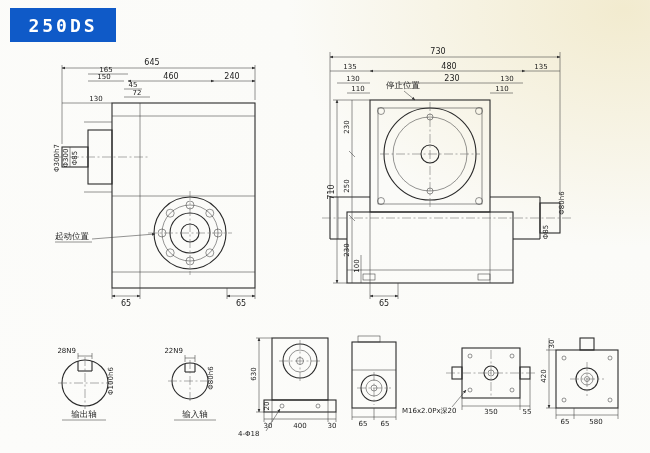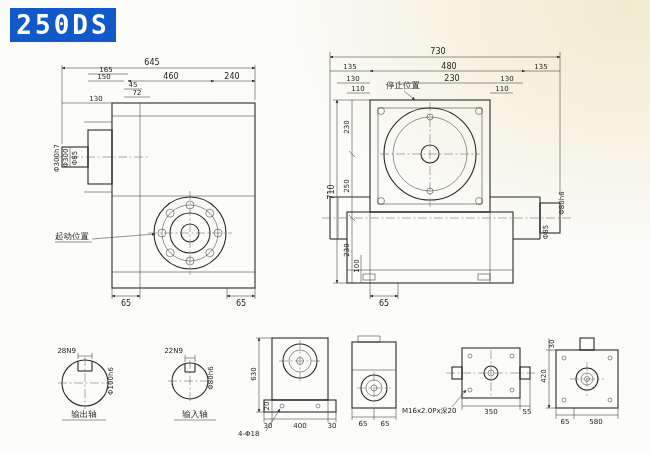--- a/index.html
+++ b/index.html
@@ -6,21 +6,21 @@
   body{font-family:"Liberation Sans",sans-serif;background:#e8e8e8;}
   #stage{
     position:relative;width:650px;height:453px;overflow:hidden;
     background:radial-gradient(ellipse at 96% 2%, #f2ebcf 0%, #fbfbf8 38%, #fcfcfa 100%);
   }
   #model-badge{
     position:absolute;left:10px;top:8px;width:106px;height:34px;
     background:#0f5ac8;display:flex;align-items:center;justify-content:center;
   }
   #model-badge span{
-    color:#ffffff;font-size:26px;font-weight:bold;letter-spacing:3px;
+    color:#ffffff;font-size:18px;font-weight:bold;letter-spacing:3px;
     font-family:"DejaVu Sans Mono","Liberation Mono",monospace;
   }
   svg{position:absolute;left:0;top:0;}
   .ol{fill:none;stroke:#2b2b2b;stroke-width:1.1;}
   .th{fill:none;stroke:#3c3c3c;stroke-width:0.55;}
   .dm{fill:none;stroke:#3c3c3c;stroke-width:0.55;}
   .cl{fill:none;stroke:#5a5a5a;stroke-width:0.5;stroke-dasharray:9 2.5 2 2.5;}
   text{font-family:"DejaVu Sans",sans-serif;fill:#1b1b1b;}
   .t8{font-size:8px;}
   .t7{font-size:7px;}

